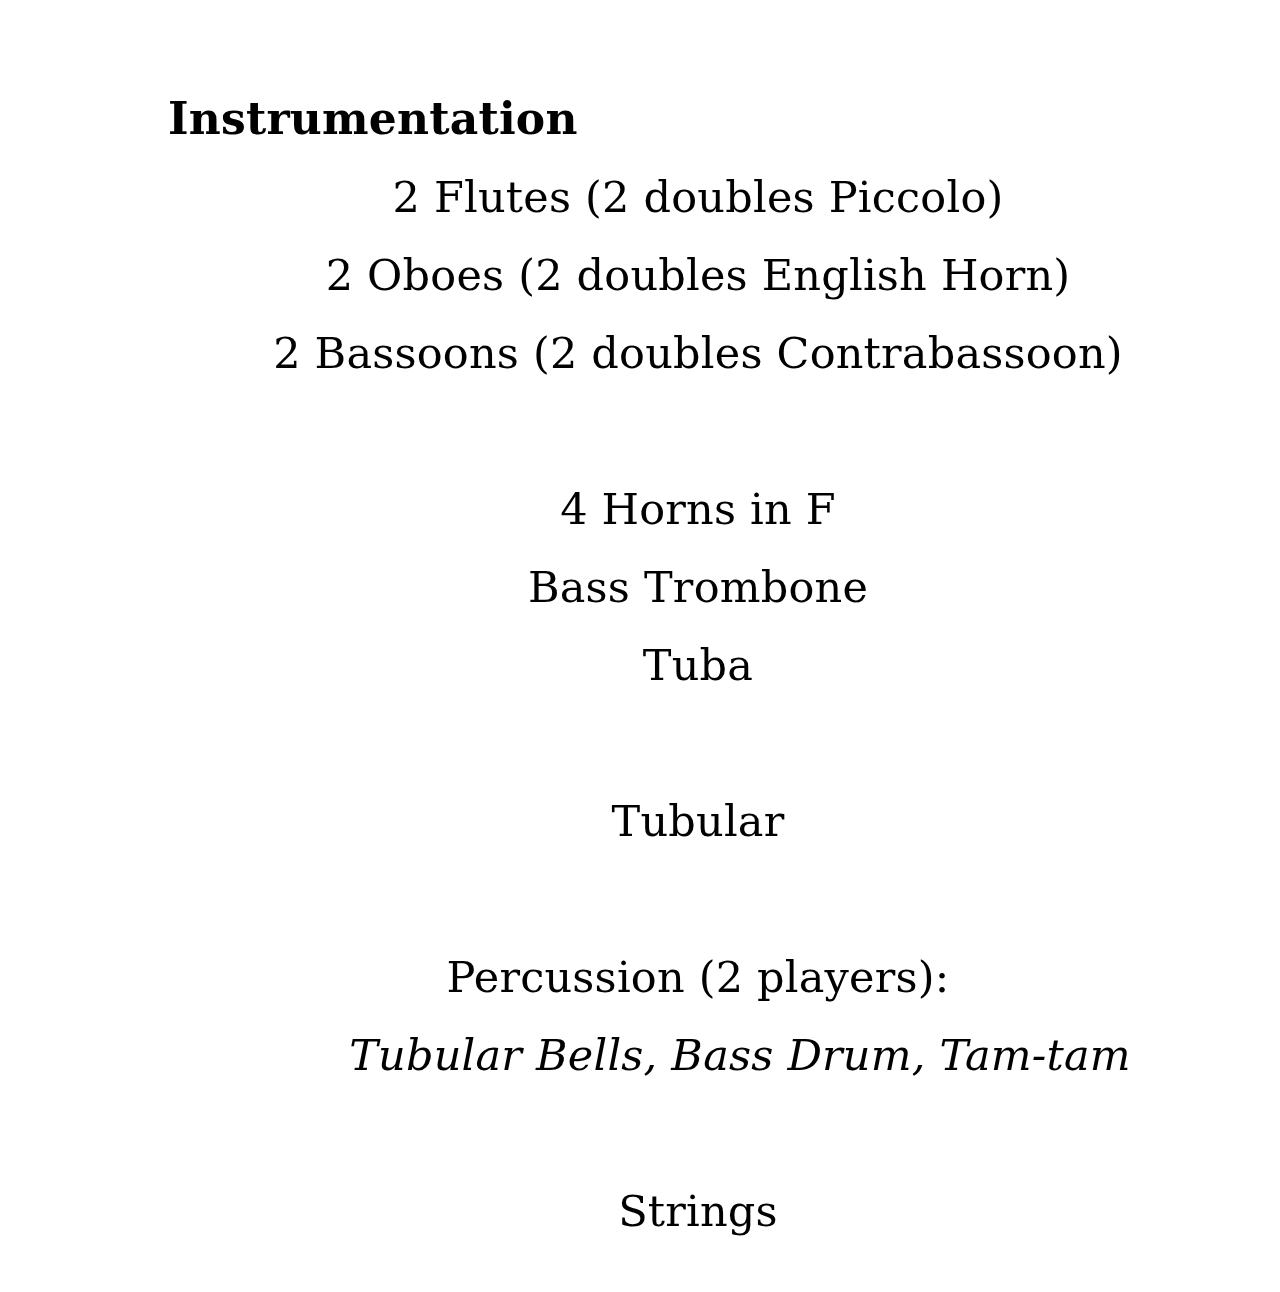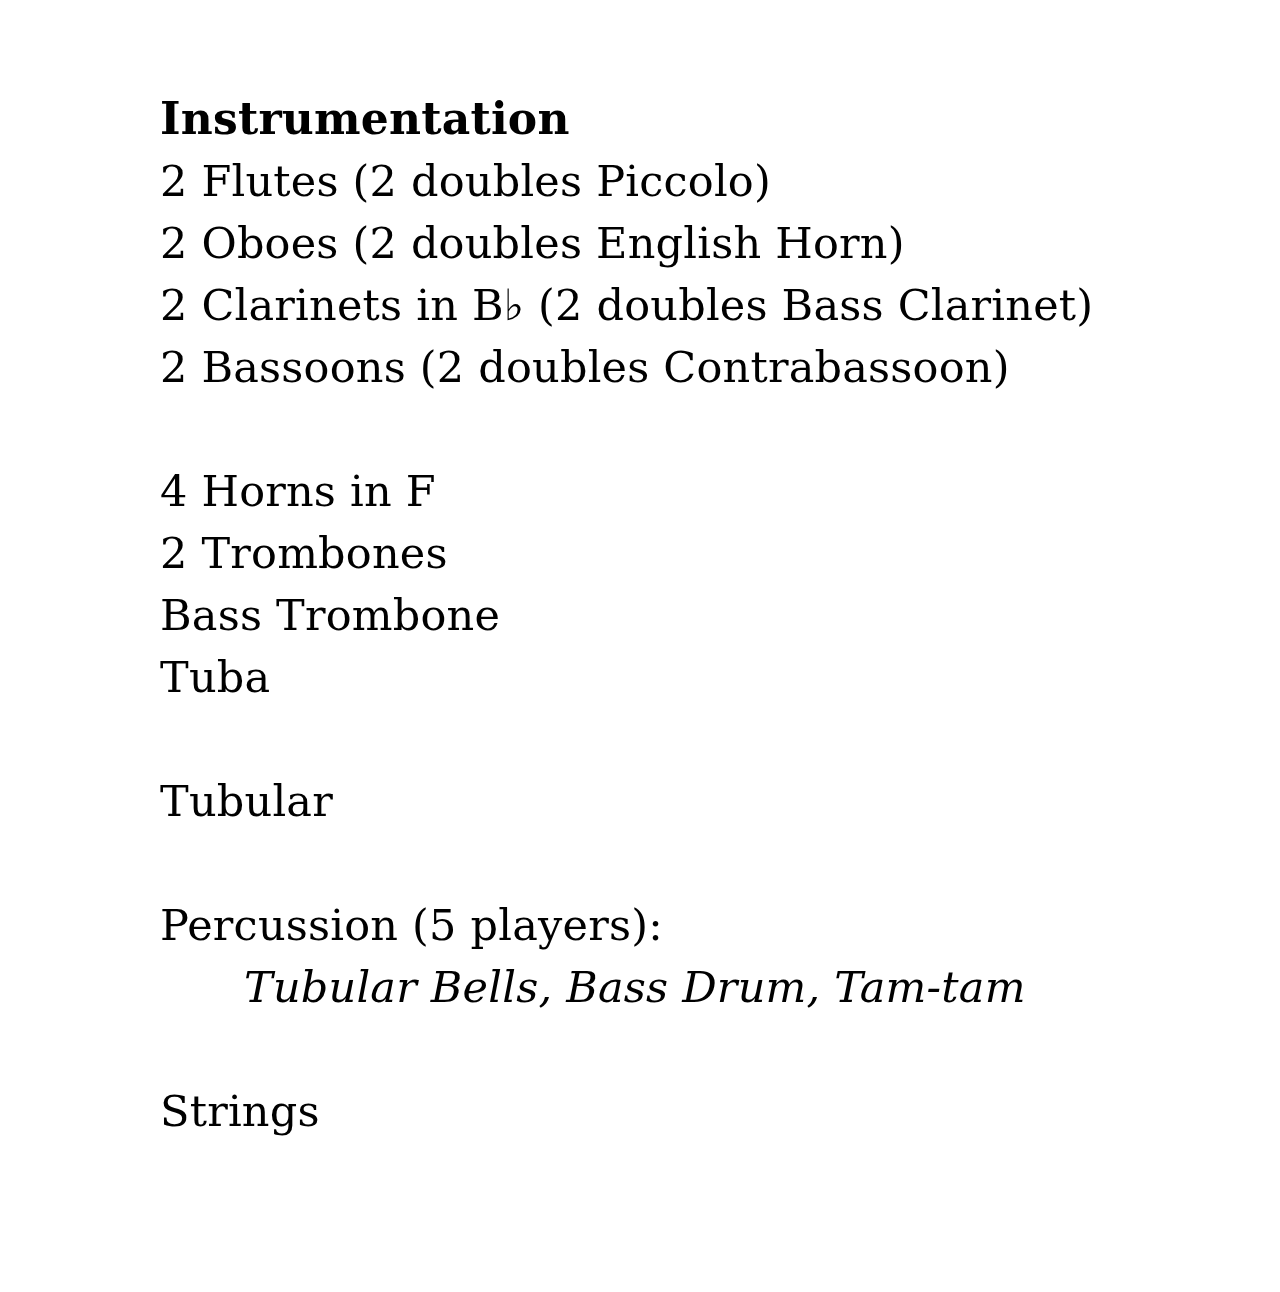--- a/index.html
+++ b/index.html
@@ -10,70 +10,69 @@
   body {
     width: 1280px;
     height: 1292px;
     position: relative;
     overflow: hidden;
     font-family: "DejaVu Serif", "Liberation Serif", serif;
     color: #000000;
   }
   .page {
     position: absolute;
-    left: 160px;
+    left: 168px;
     top: 88px;
     width: 1060px;
     font-size: 43px;
     line-height: 62px;
     letter-spacing: 0.2px;
   }
   .title {
     font-weight: bold;
     font-size: 44px;
     margin: 0;
     line-height: 62px;
   }
   .line {
-    margin: 0;
+    margin: 16px;
     white-space: nowrap;
+    text-align: center;
   }
   .spacer {
     height: 62px;
   }
   .indent {
     padding-left: 84px;
     font-style: italic;
   }
 </style>
 </head>
 <body>
 
 <div class="page">
 
   <h1 class="title">Instrumentation</h1>
 
   <p class="line">2 Flutes (2 doubles Piccolo)</p>
   <p class="line">2 Oboes (2 doubles English Horn)</p>
-  <p class="line">2 Clarinets in B♭ (2 doubles Bass Clarinet)</p>
   <p class="line">2 Bassoons (2 doubles Contrabassoon)</p>
 
   <div class="spacer"></div>
 
   <p class="line">4 Horns in F</p>
-  <p class="line">2 Trombones</p>
   <p class="line">Bass Trombone</p>
   <p class="line">Tuba</p>
 
   <div class="spacer"></div>
 
   <p class="line">Tubular</p>
 
   <div class="spacer"></div>
 
-  <p class="line">Percussion (5 players):</p>
+  <p class="line">Percussion (2 players):</p>
   <p class="line indent">Tubular Bells, Bass Drum, Tam-tam</p>
 
   <div class="spacer"></div>
 
   <p class="line">Strings</p>
 
 </div>
 
 </body></html>

